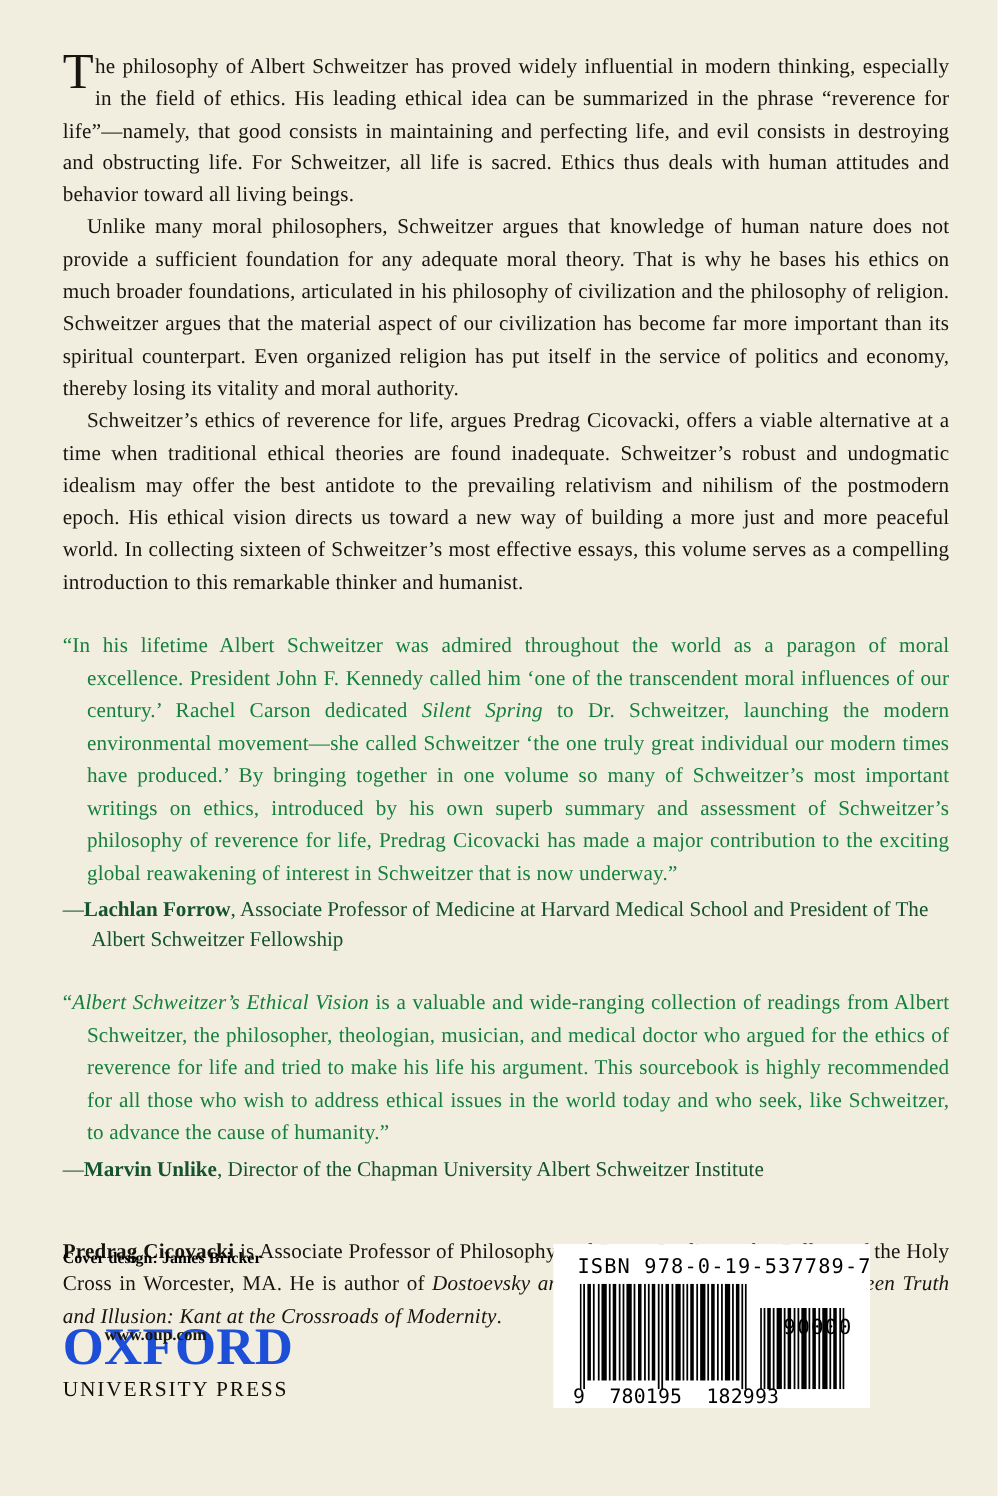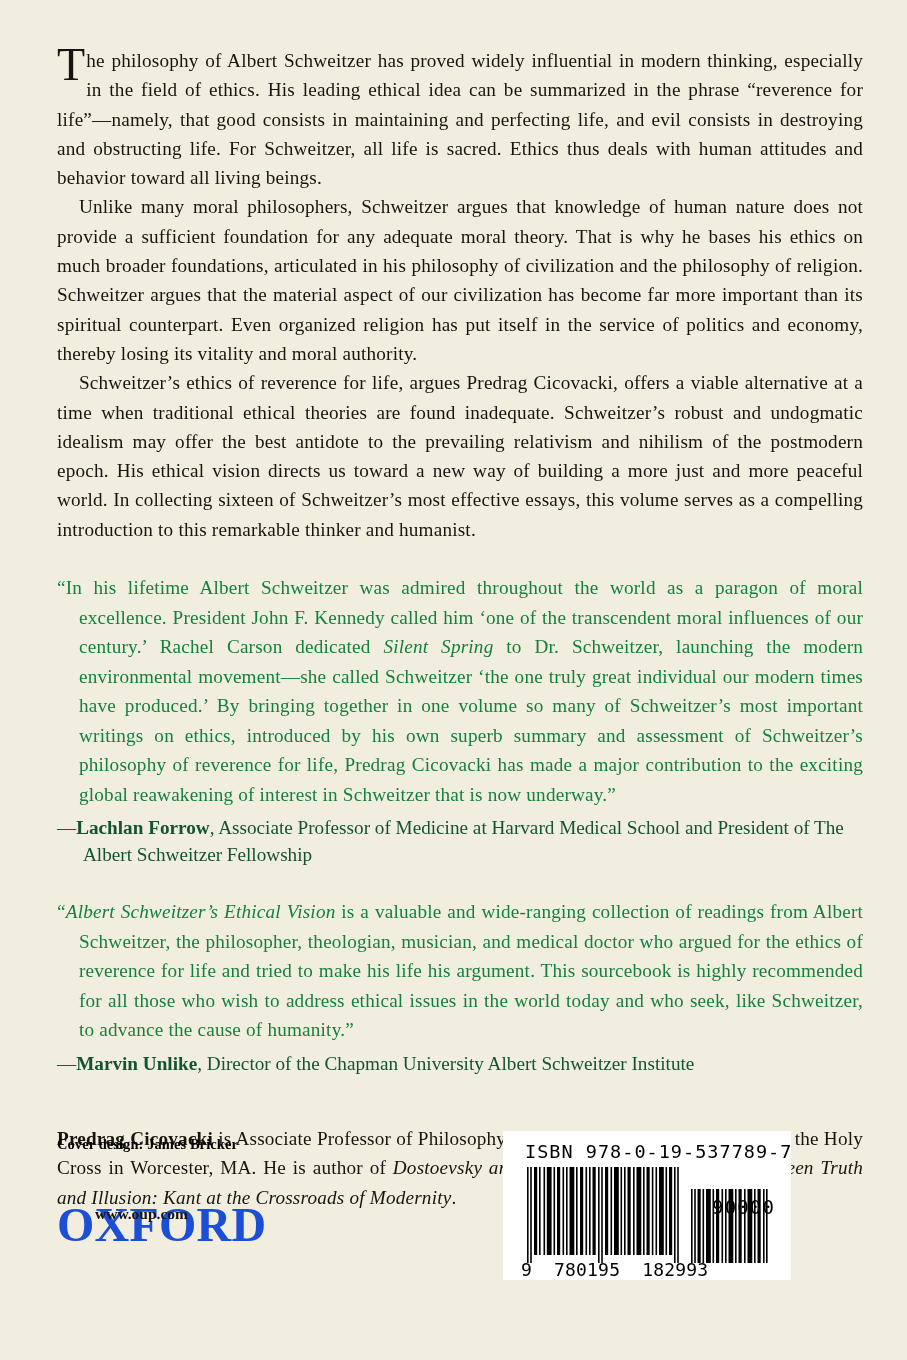--- a/index.html
+++ b/index.html
@@ -209,20 +209,21 @@
     <div class="blurb-section" style="margin-top:47px;">
       <p class="bio"><b>Predrag Cicovacki</b><span> is Associate Professor of Philosophy and Peace Studies at the College of the Holy Cross in Worcester, MA. He is author of </span><i>Dostoevsky and the Affirmation of Life</i><span> and </span><i>Between Truth and Illusion: Kant at the Crossroads of Modernity</i><span>.</span></p>
     </div>
 
   </div>
 
   <div class="credit">Cover design: James Bricker</div>
 
   <div class="oup-logo">
     <div class="oxford">OXFORD</div>
+    <div class="upress">UNIVERSITY PRESS</div>
   </div>
 
   <div class="oup-url">www.oup.com</div>
 
   <div class="barcode-box">
     <div class="isbn-line">ISBN 978-0-19-537789-7</div>
     <div class="addon-line">90000</div>
     <svg class="bars-main" width="152" height="96" viewBox="0 0 152 96" preserveAspectRatio="none">
       <g fill="#000">
         <rect x="0" y="0" width="1.6" height="96"></rect>

